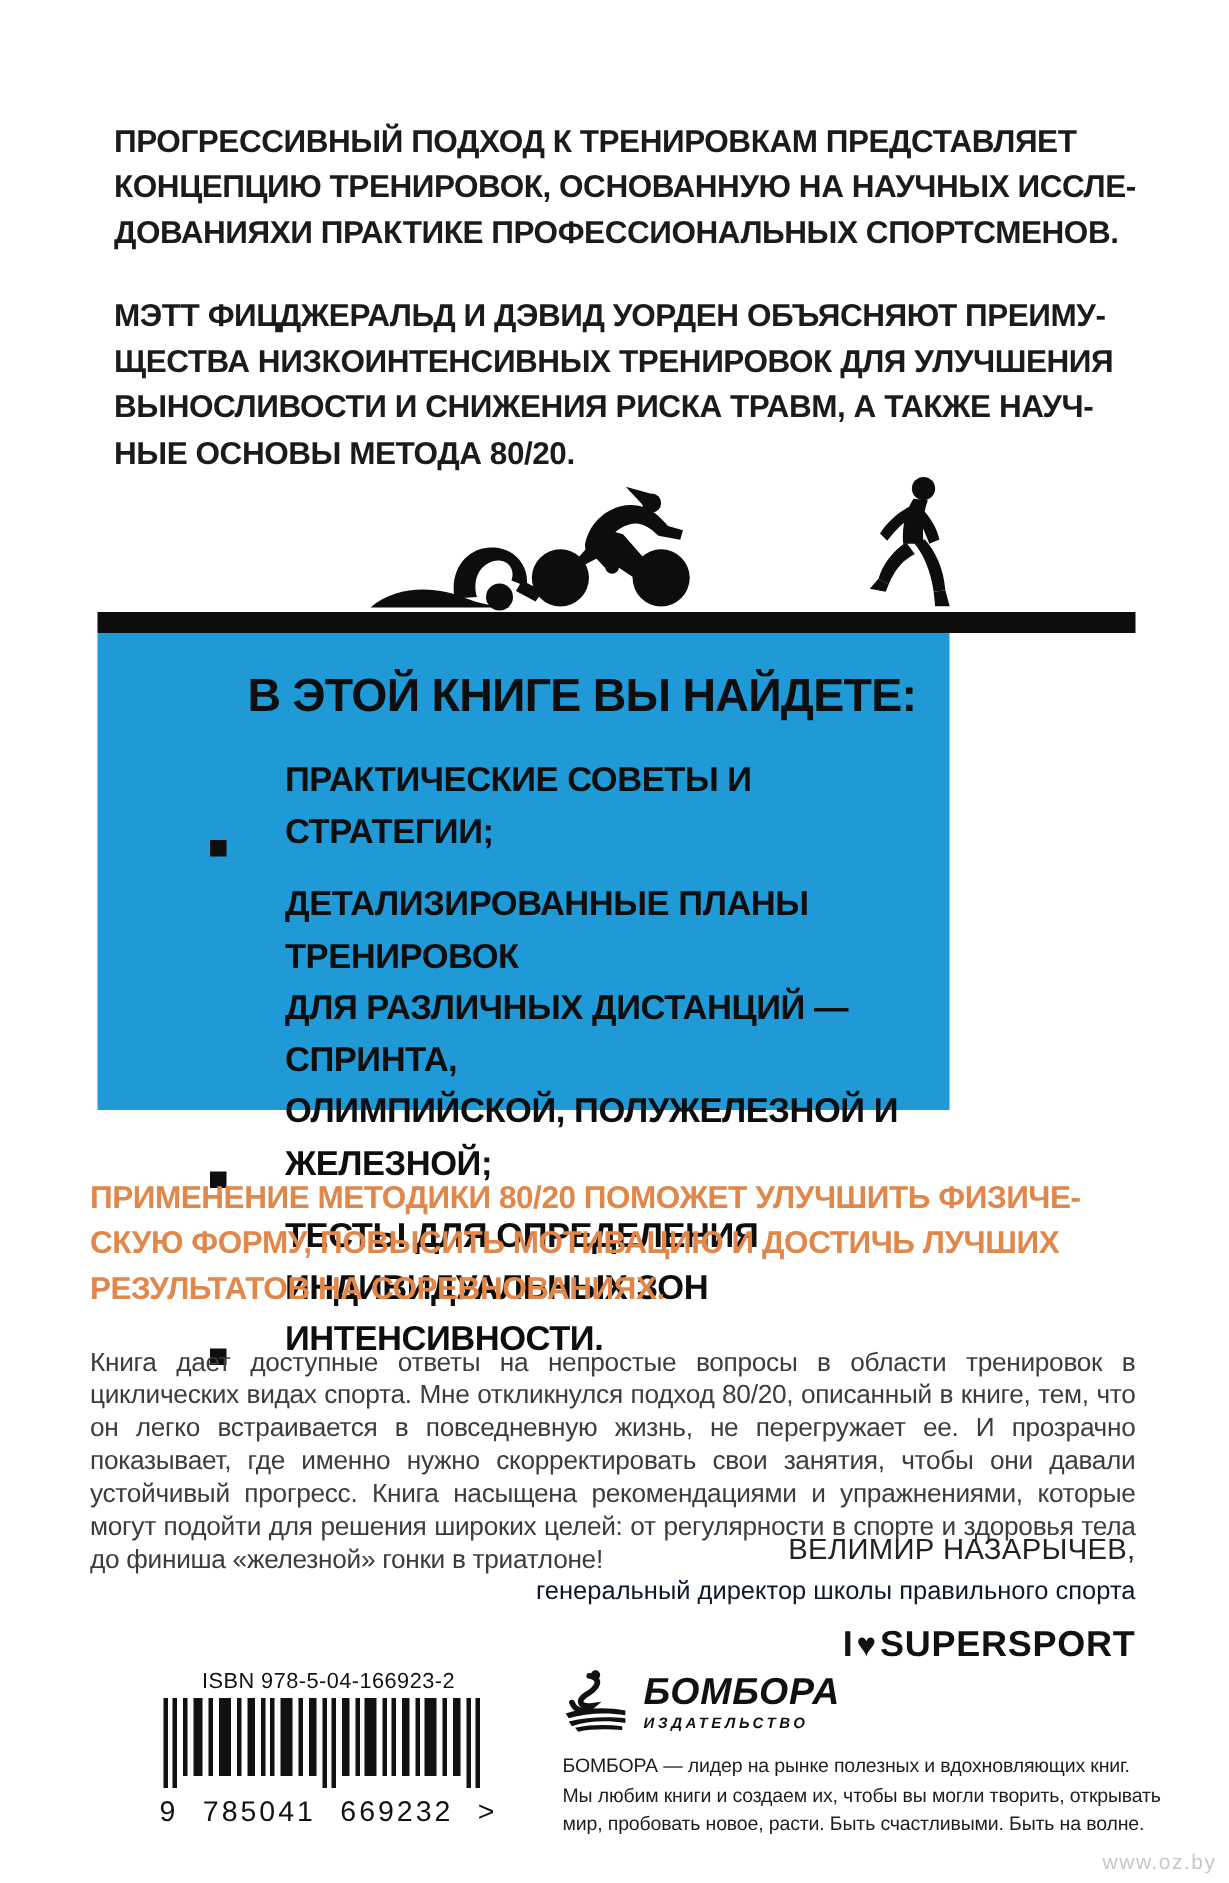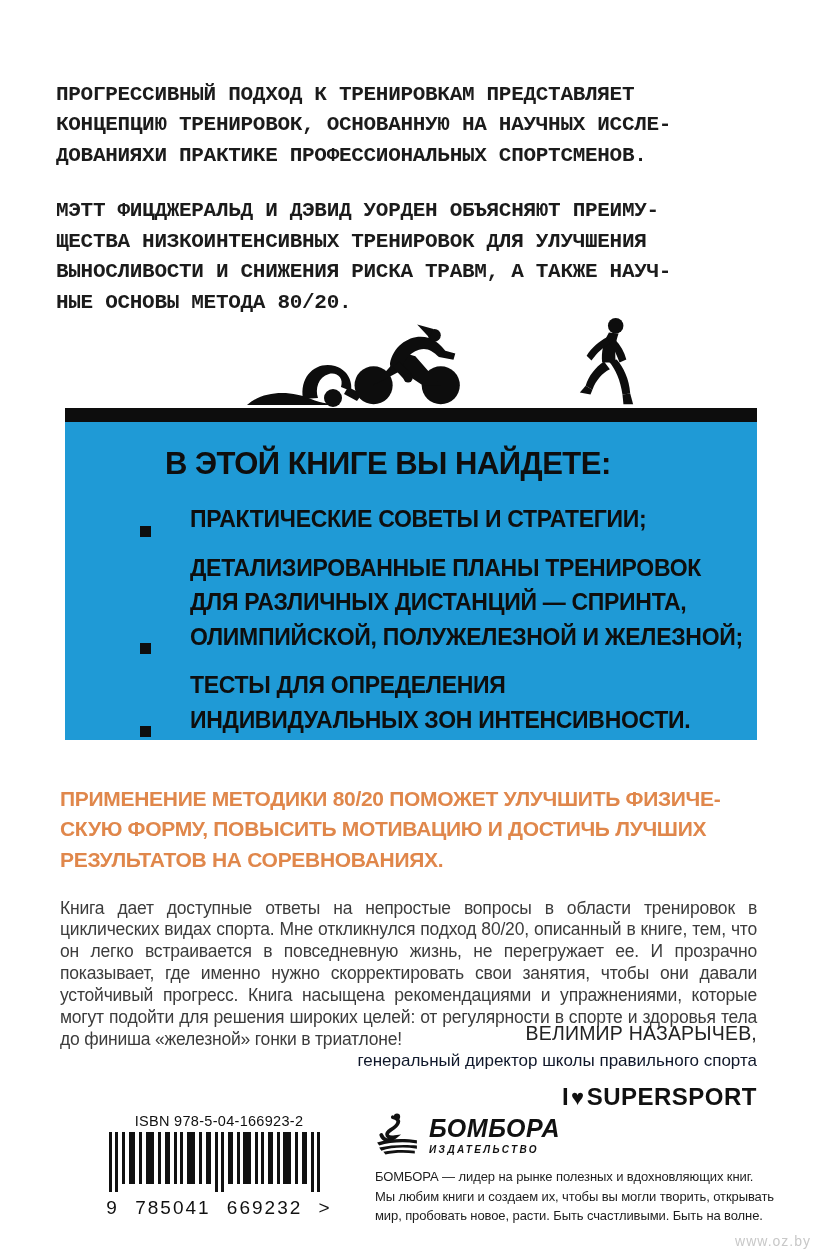--- a/index.html
+++ b/index.html
@@ -2,38 +2,38 @@
 <html><head>
 <meta charset="utf-8">
 <style>
   html,body { margin:0; padding:0; background:#ffffff; }
   .page {
     position:relative; width:819px; height:1255px; background:#ffffff;
     font-family:"Liberation Sans", sans-serif; overflow:hidden;
   }
 
   
-  .intro { position:absolute; top:80px; left:56px; width:697px;font-family:Liberation Mono, monospace; }
+  .intro { position:absolute; top:80px; left:76px; width:697px; }
   .intro p {
     margin:0 0 25px 0; white-space:pre-line;
     font-size:21px; font-weight:700; line-height:1.45;
     letter-spacing:-0.3px; color:#1b1b1b;
   }
 
   
   .strip { position:absolute; top:318px; left:65px; width:692px; height:104px; }
   .strip .ground { position:absolute; left:0; bottom:0; width:100%; height:14px; background:#0d0d0d; }
   .strip svg { position:absolute; bottom:13px; fill:#0d0d0d; }
   .sw { left:175px; width:160px; height:60px; }
   .cy { left:285px; width:118px; height:92px; }
   .ru { left:495px; width:92px; height:92px; }
 
   
   .bluebox {
-    position:absolute; top:422px; left:65px; width:692px; height:318px;
+    position:absolute; top:422px; left:65px; width:568px; height:318px;
     background:#1f9ad6; color:#0e0e0e; box-sizing:border-box; padding-top:24px;
   }
   .bluebox h2 {
     margin:0 0 20px 100px; font-size:31px; font-weight:800; letter-spacing:-0.5px;
   }
   .bluebox ul { list-style:none; margin:0 0 0 75px; padding:0; }
   .bluebox li { display:flex; gap:39px; margin-bottom:14px;align-items:flex-end; }
   .bullet-sq { flex:none; width:11px; height:11px; background:#0e0e0e; margin-top:11px; }
   .bluebox li span.txt {
     white-space:pre-line; font-size:23px; font-weight:700; line-height:1.5; letter-spacing:-0.3px;

